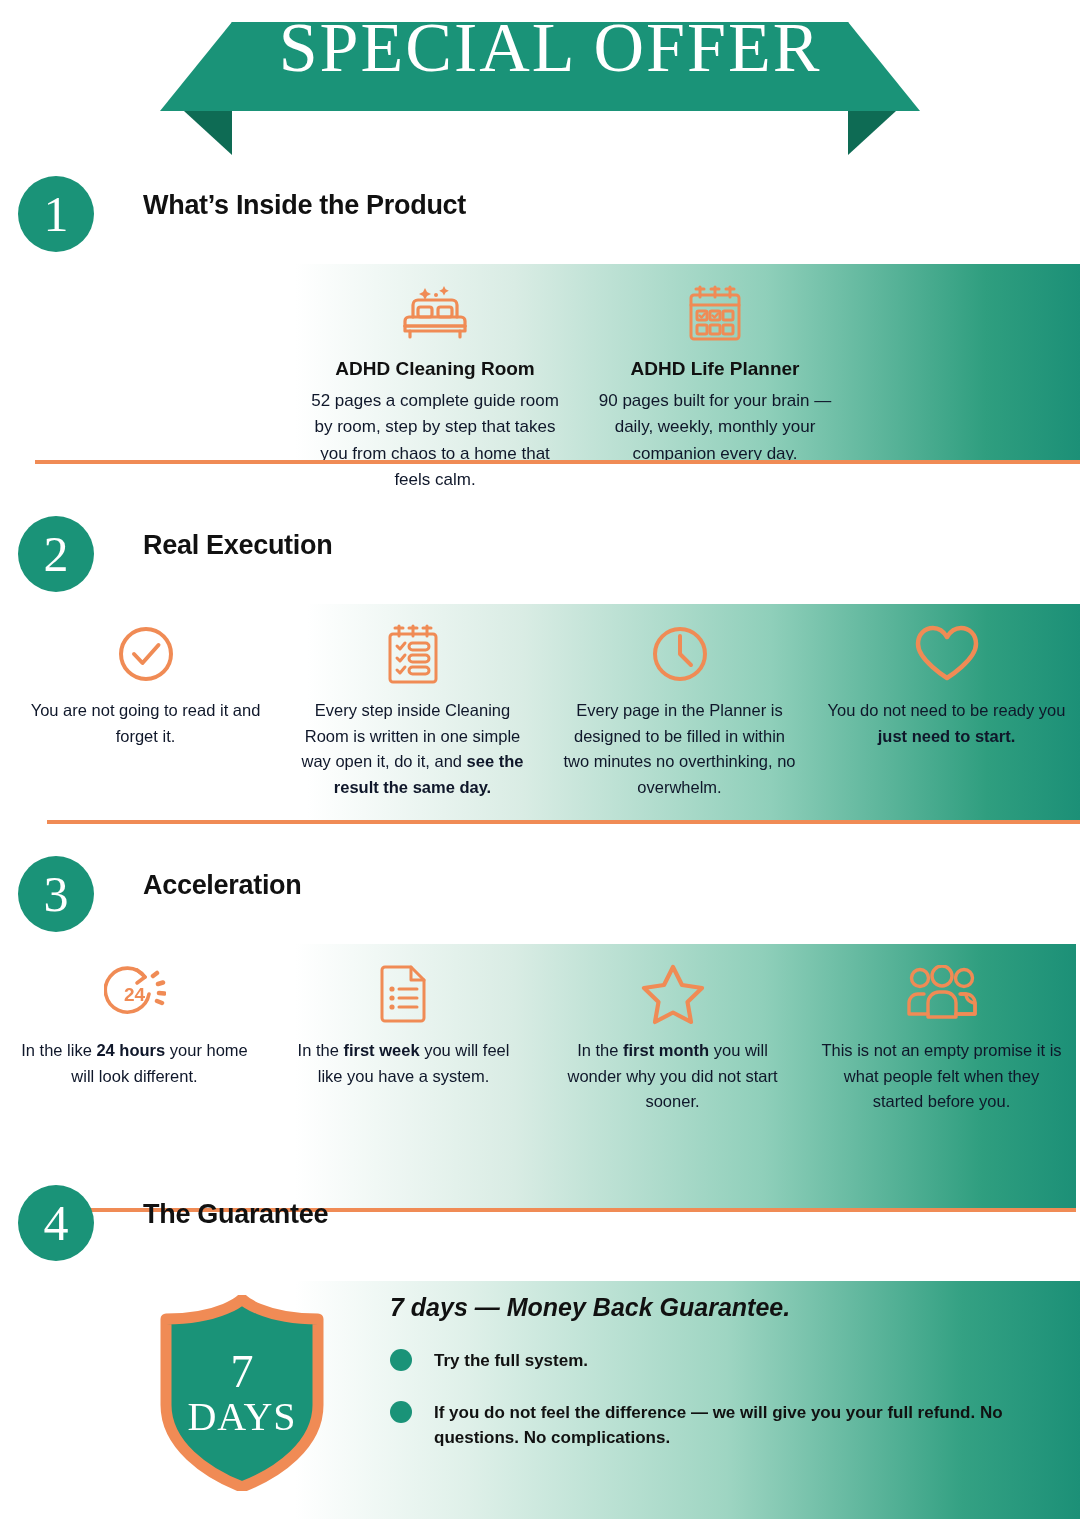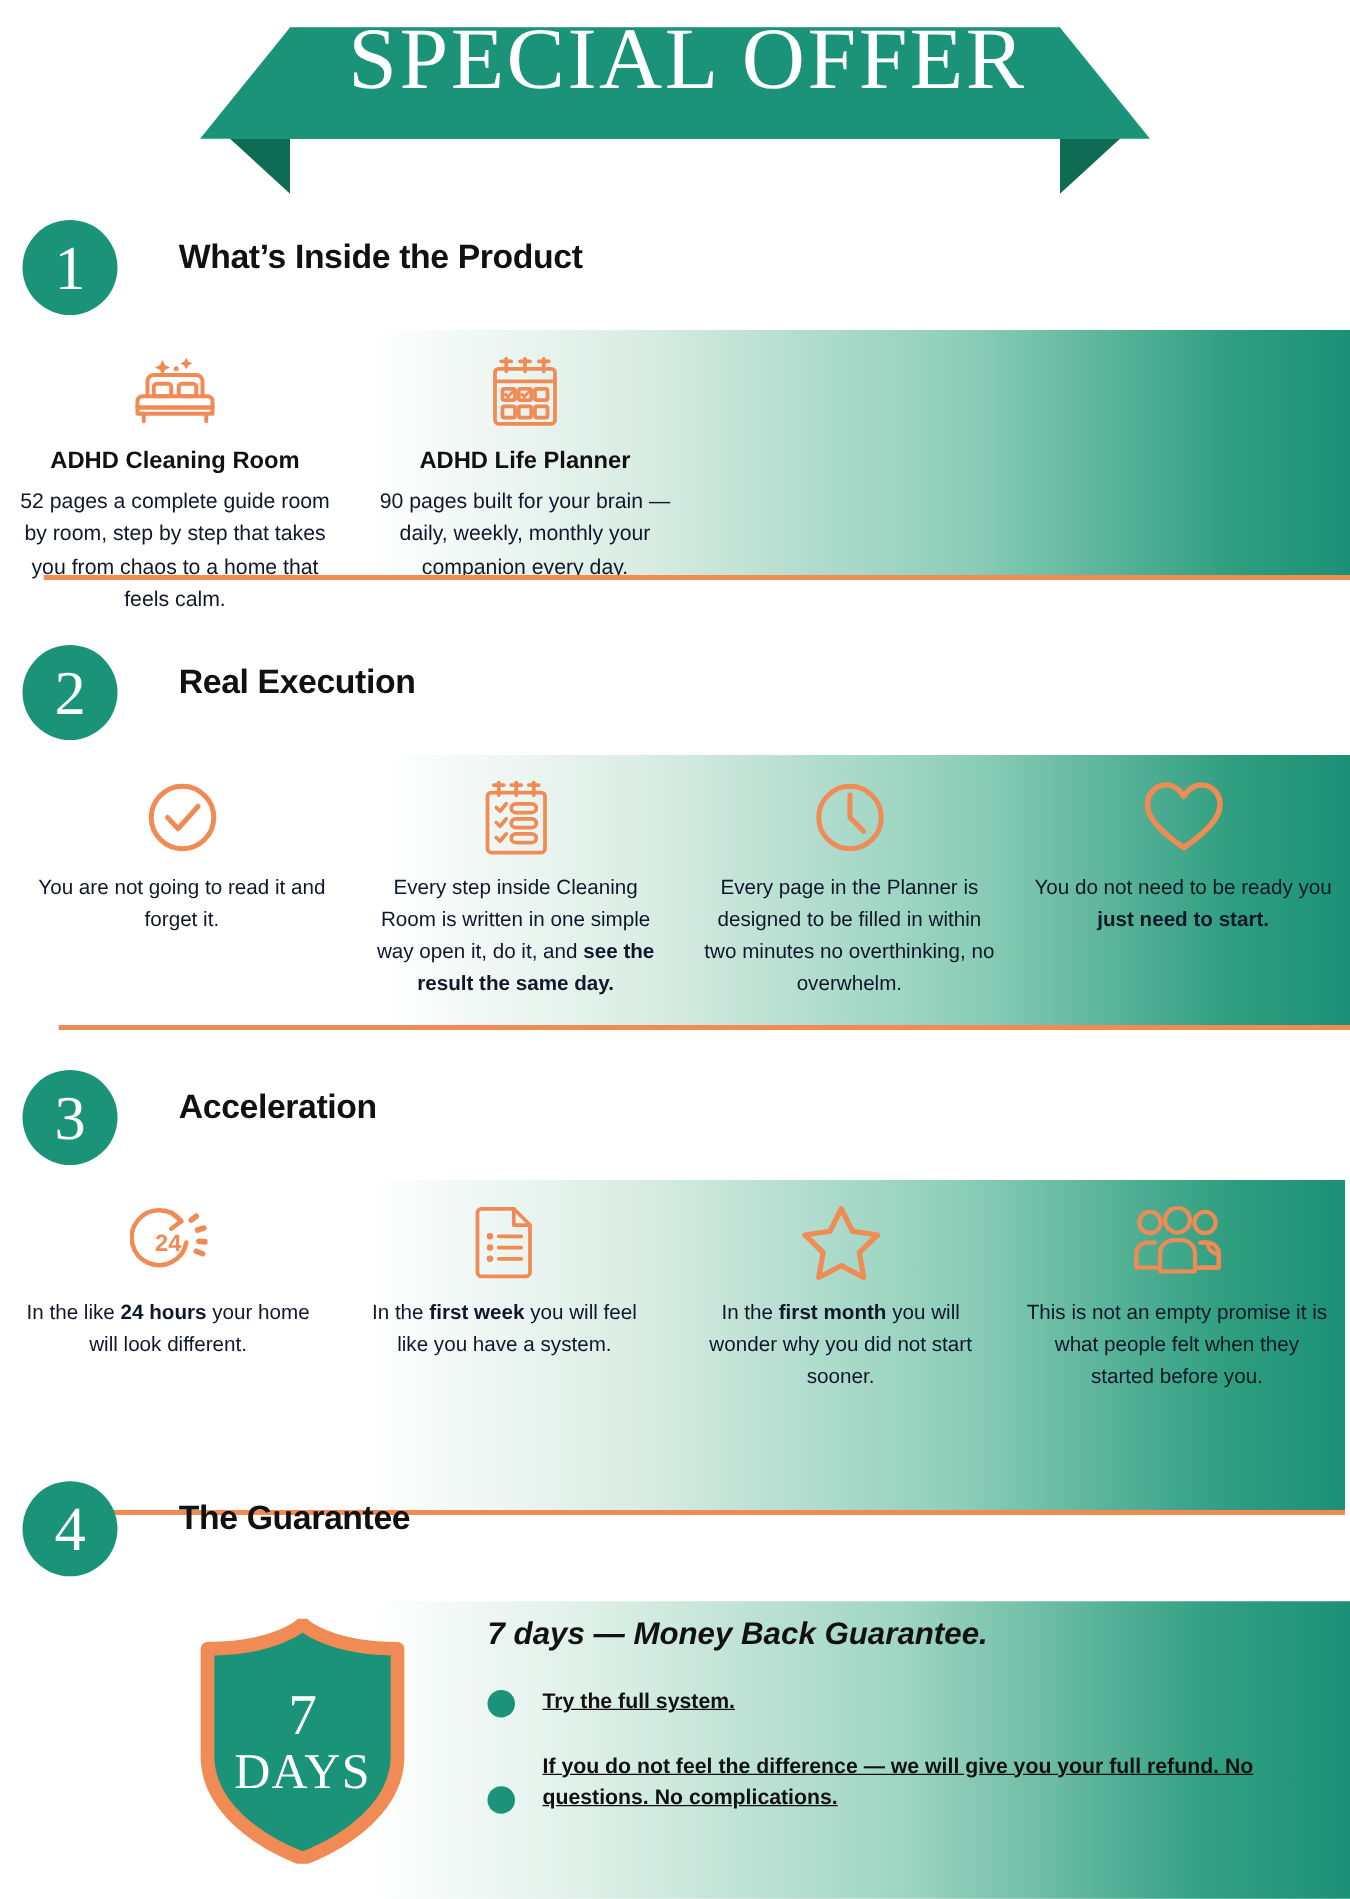--- a/index.html
+++ b/index.html
@@ -117,21 +117,21 @@
     color: #111111;
   }
   .col .ctext {
     font-size: 16.5px;
     line-height: 1.55;
     color: #0f172a;
   }
   .col .ctext b { font-weight: bold; }
 
   
-  #sec1 .cols { }
+  #sec1 .cols { padding-left: 295px; }
   #sec1 .col { width: 280px; }
   #sec1 .col .ctext { font-size: 17px; }
 
   
   .quad .col { width: 270px; }
 
   
   .g-band {
     position: absolute;
     left: 295px; right: 0; top: 0; bottom: 0;
@@ -174,23 +174,22 @@
   }
   .g-title {
     font-size: 25px;
     font-weight: bold;
     font-style: italic;
     color: #111111;
     margin-bottom: 26px;
   }
   .g-item {
     display: flex;
-    align-items: flex-end;
+    align-items: flex-start;
     margin-bottom: 26px;
-    text-decoration: underline;
   }
   .g-dot {
     width: 22px; height: 22px;
     border-radius: 50%;
     background: #1A9378;
     flex: 0 0 22px;
     margin-top: 1px;
   }
   .g-itext {
     margin-left: 22px;

